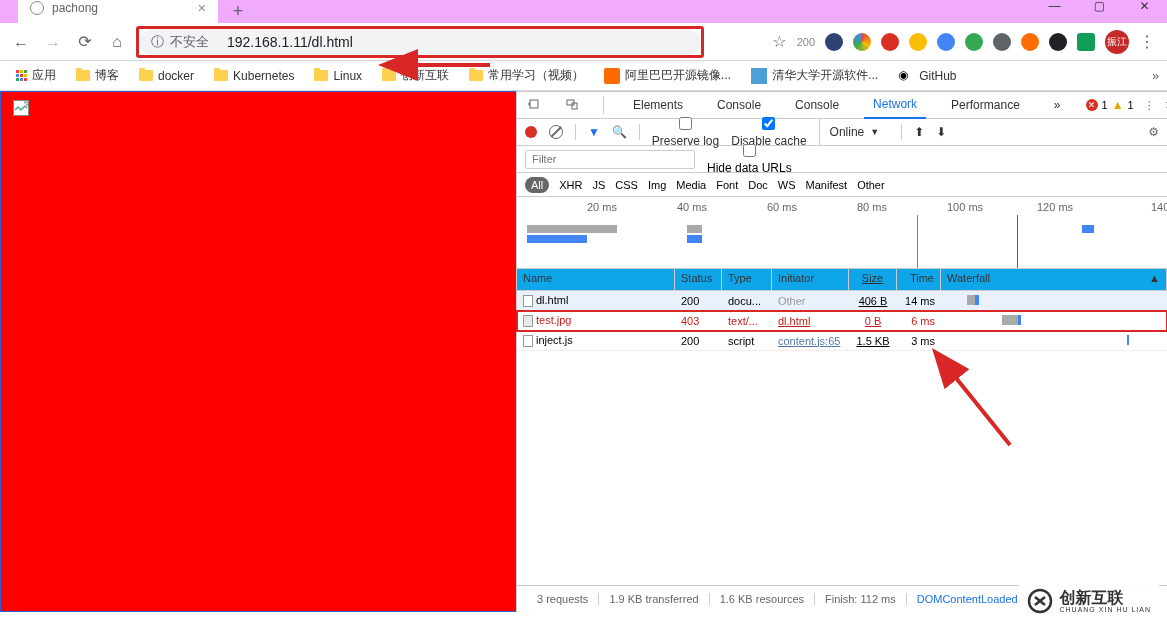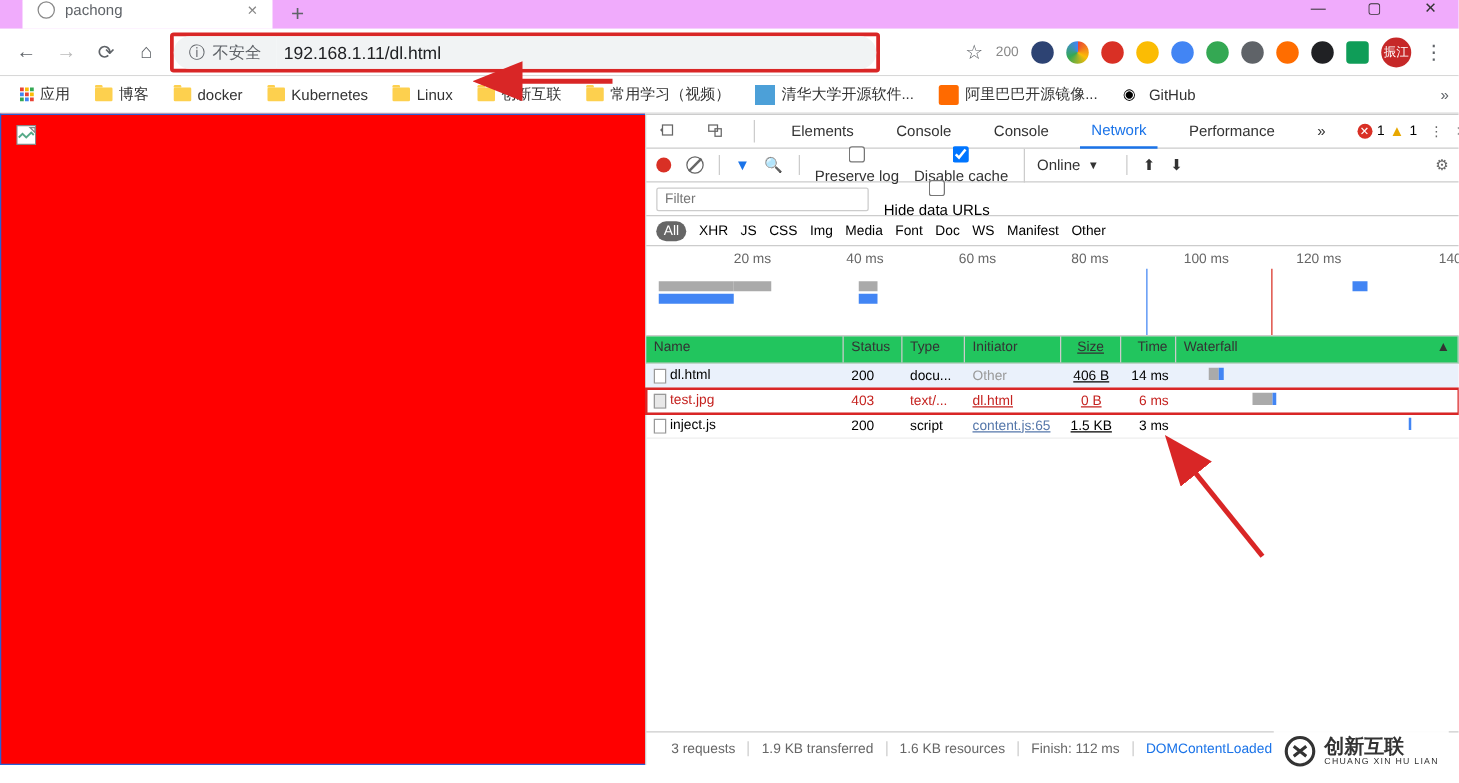--- a/index.html
+++ b/index.html
@@ -38,21 +38,21 @@
 .chk { display:flex; align-items:center; gap:4px;flex-direction:column; }
 .dropdown { border-left:1px solid #ccc; padding:0 10px; height:27px; display:flex; align-items:center; gap:6px; }
 .dt-filter { height:27px; border-bottom:1px solid #ccc; display:flex; align-items:center; padding:0 8px; gap:12px; }
 .filterbox { width:170px; height:19px; border:1px solid #ccc; padding:0 6px; font-size:11px; color:#999; border-radius:2px; }
 .dt-types { height:24px; border-bottom:1px solid #ccc; display:flex; align-items:center; padding:0 8px; gap:10px; font-size:11px; }
 .pill { background:#666; color:#fff; padding:2px 6px; border-radius:8px; font-size:11px; }
 .timeline { height:72px; border-bottom:1px solid #ccc; position:relative; }
 .timeline-labels { position:absolute; top:4px; left:0; right:0; display:flex; font-size:11px; color:#666; }
 .timeline-labels span { position:absolute; }
 .tbar { position:absolute; height:8px; top:28px; }
-.net-header { height:22px; border-bottom:1px solid #ccc; display:flex; font-size:11px; background:#22c55e; }
+.net-header { height:22px; border-bottom:1px solid #ccc; display:flex; font-size:11px; background:#0ea5e9; }
 .net-header div { border-right:1px solid #ccc; padding:3px 6px; color:#333; }
 .net-row { height:20px; display:flex; font-size:11px; align-items:center; border-bottom:1px solid #eee; }
 .net-row div { padding:0 6px; overflow:hidden; white-space:nowrap; text-overflow:ellipsis; }
 .net-row.sel { background:#eaf1fb; }
 .net-row.hl { outline:2px solid #d92626; outline-offset:-1px; }
 .file-icon { width:10px; height:12px; border:1px solid #999; display:inline-block; margin-right:3px; vertical-align:middle; background:#fff; }
 .file-icon.img { background:#e8e8e8; }
 .c-name{width:158px;} .c-status{width:47px;} .c-type{width:50px;} .c-init{width:77px;} .c-size{width:48px;text-align:center;text-decoration:underline;} .c-time{width:44px;text-align:right;} .c-water{flex:1;}
 .link-c { color:#5577aa; text-decoration:underline; }
 .summary { height:27px; border-top:1px solid #ccc; display:flex; align-items:center; font-size:11px; color:#666; padding:0 10px; margin-top:auto; }
@@ -145,26 +145,26 @@
     </div>
   <div class="bm">
       <span class="folder"></span>
       <span>创新互联</span>
     </div>
   <div class="bm">
       <span class="folder"></span>
       <span>常用学习（视频）</span>
     </div>
   <div class="bm">
+      <span class="fav-icon" style="background:#ff6a00;border-radius:2px;"></span>
+      <span>阿里巴巴开源镜像...</span>
+    </div>
+  <div class="bm">
       <span class="fav-icon" style="background:#4ca0d8;"></span>
       <span>清华大学开源软件...</span>
-    </div>
-  <div class="bm">
-      <span class="fav-icon" style="background:#ff6a00;border-radius:2px;"></span>
-      <span>阿里巴巴开源镜像...</span>
     </div>
   <div class="bm">
       <span class="fav-icon" style="color:#000;">◉</span>
       <span>GitHub</span>
     </div>
   <span style="margin-left:auto;color:#5f6368;">»</span>
 </div>
 
 <div class="content">
   <div class="leftpane">

